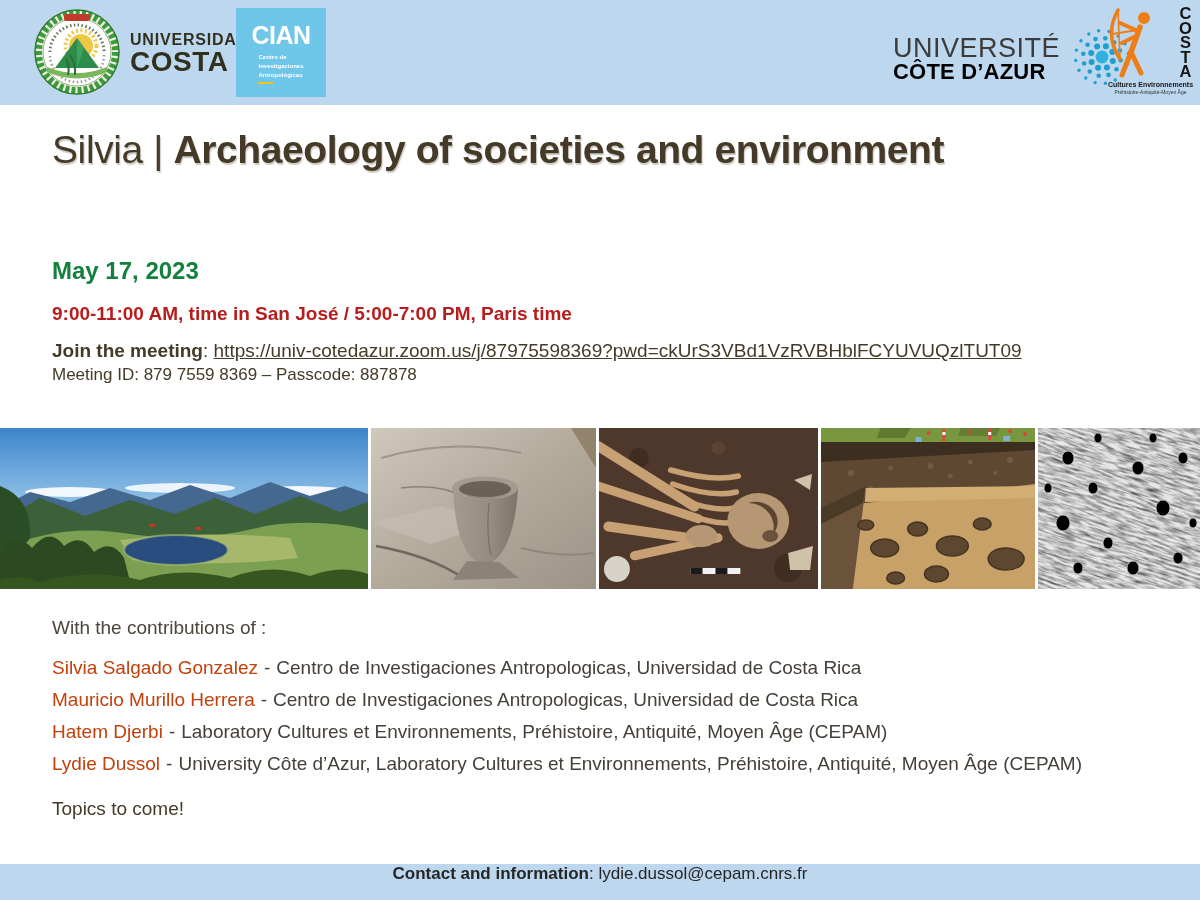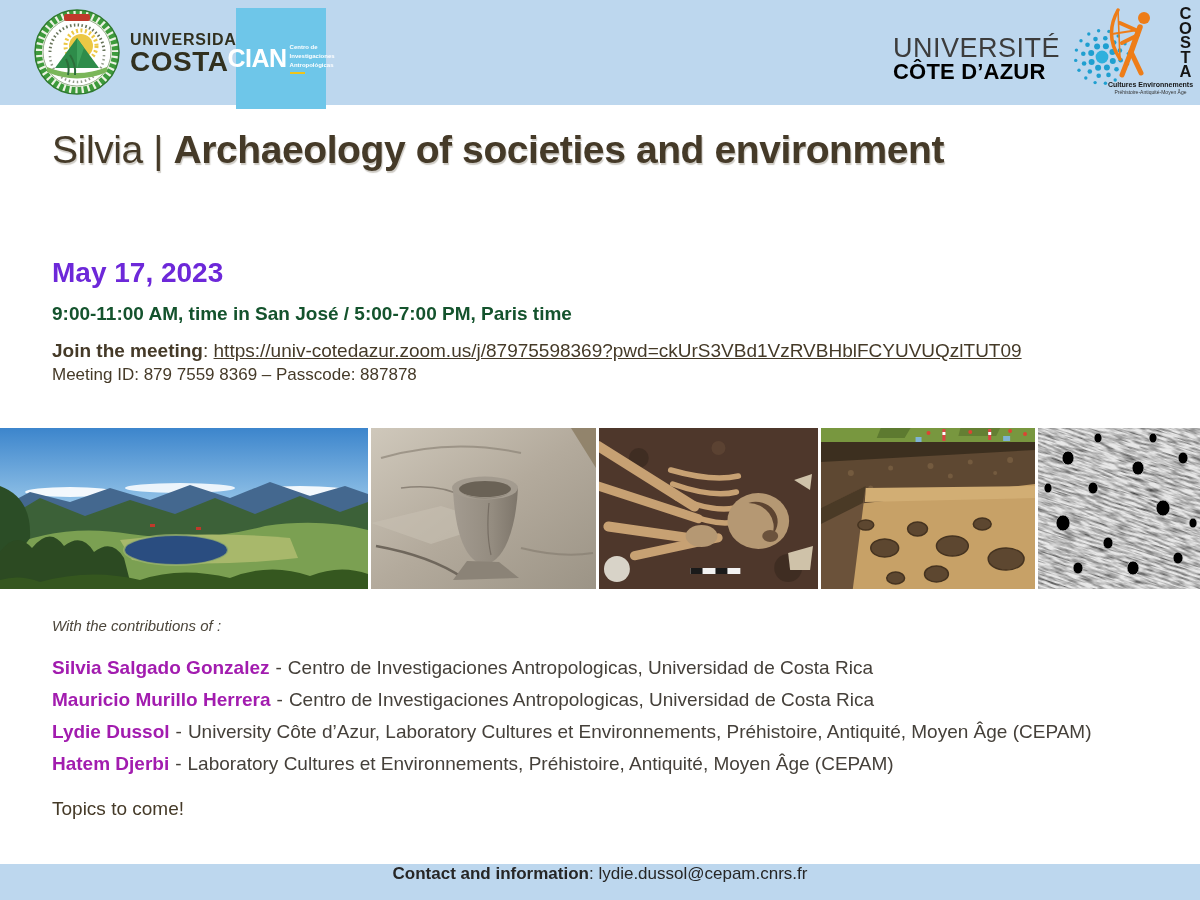--- a/index.html
+++ b/index.html
@@ -9,58 +9,58 @@
   .banner{position:absolute;left:0;top:0;width:1200px;height:105px;background:#bdd7ee;}
   .footerbar{position:absolute;left:0;top:855px;width:1200px;height:45px;background:#bdd7ee;
              display:flex;align-items:flex-start;justify-content:center;font-size:17px;color:#262626;margin-top:9px;}
   .footerbar .b{font-weight:700;}
   
   .ucr{position:absolute;left:34px;top:9px;display:flex;align-items:center;gap:10px;}
   .ucr-text{color:#31301f;line-height:1.02;}
   .ucr-l1{font-size:16px;font-weight:700;letter-spacing:.8px;}
   .ucr-l2{font-size:28px;font-weight:700;letter-spacing:.5px;}
   
-  .cian{position:absolute;left:236px;top:8px;width:90px;height:101px;background:#6ec6e9;color:#fff;
-        display:flex;align-items:center;justify-content:center;gap:3px;}
+  .cian{position:absolute;left:236px;top:8px;width:90px;height:89px;background:#6ec6e9;color:#fff;
+        display:flex;align-items:center;justify-content:center;gap:3px;flex-direction:column;}
   .cian-acr{font-size:25px;font-weight:700;letter-spacing:-.5px;}
   .cian-lines{font-size:6px;font-weight:700;line-height:1.55;}
   .cian-bar{width:15px;height:2px;background:#f0c419;margin-top:2px;}
   
   .uca{position:absolute;left:893px;top:24px;display:flex;align-items:center;gap:9px;}
   .uca-text{line-height:.98;}
   .uca-l1{font-size:27px;font-weight:400;color:#3c3c3c;letter-spacing:.5px;}
   .uca-l2{font-size:22px;font-weight:700;color:#000000;letter-spacing:.2px;}
   
   .cepam{position:absolute;left:1104px;top:5px;width:93px;height:96px;}
   .cepam-archer{position:absolute;left:0;top:2px;}
   .cepam-acr{position:absolute;right:3px;top:1px;width:17px;font-size:16.5px;font-weight:800;
              color:#151515;line-height:14.5px;word-break:break-all;text-align:center;}
   .cepam-s1{position:absolute;bottom:13px;width:100%;text-align:center;font-size:7px;font-weight:700;color:#151515;}
   .cepam-s2{position:absolute;bottom:6px;width:100%;text-align:center;font-size:5px;font-weight:400;color:#333;}
   
   .title{position:absolute;left:52px;top:124px;font-size:39px;line-height:51px;color:#453a28;
          letter-spacing:-.4px;text-shadow:1px 1.5px 1px rgba(90,80,60,.30);}
   .title .reg{font-weight:400;}
   .title .b{font-weight:700;}
-  .date{position:absolute;left:52px;top:257px;font-size:28px;font-weight:700;color:#6d28d9;}
-  .time{position:absolute;left:52px;top:303px;font-size:19px;font-weight:700;color:#14532d;}
+  .date{position:absolute;left:52px;top:257px;font-size:24px;font-weight:700;color:#15803d;}
+  .time{position:absolute;left:52px;top:303px;font-size:19px;font-weight:700;color:#b91c1c;}
   .join{position:absolute;left:52px;top:340px;font-size:19px;color:#453a28;}
   .join .lbl{font-weight:700;margin-top:44px;}
   .join a{color:#453a28;text-decoration:underline;}
   .meeting{position:absolute;left:52px;top:365px;font-size:17px;color:#453a28;}
   
   .photos{position:absolute;left:0;top:428px;width:1200px;height:161px;display:flex;gap:3px;}
   .photo{height:161px;}
   .photo svg{display:block;width:100%;height:100%;}
   .p1{width:368px;} .p2{width:225px;} .p3{width:219px;} .p4{width:214px;} .p5{width:162px;}
   
-  .contrib-head{position:absolute;left:52px;top:617px;font-size:15px;color:#4c463b;font-style:italic;}
+  .contrib-head{position:absolute;left:52px;top:617px;font-size:19px;color:#4c463b;}
   .people{position:absolute;left:52px;top:657px;display:flex;flex-direction:column;gap:10px;
           font-size:19px;line-height:22px;color:#45403a;}
-  .person .nm{font-weight:700;color:#a21caf;}
+  .person .nm{font-weight:400;color:#c2410c;}
   .person .sep{margin:0 6px;}
   .topics{position:absolute;left:52px;top:798px;font-size:19px;font-weight:400;color:#453a28;}
 </style>
 </head>
 <body>
 
 <div class="canvas">
 
   <div class="banner"></div>
 
@@ -353,24 +353,24 @@
 
   <div class="contrib-head">With the contributions of :</div>
   <div class="people">
     <div class="person">
       <span class="nm">Silvia Salgado Gonzalez</span><span class="sep">-</span><span>Centro de Investigaciones Antropologicas, Universidad de Costa Rica</span>
     </div>
     <div class="person">
       <span class="nm">Mauricio Murillo Herrera</span><span class="sep">-</span><span>Centro de Investigaciones Antropologicas, Universidad de Costa Rica</span>
     </div>
     <div class="person">
+      <span class="nm">Hatem Djerbi</span><span class="sep">-</span><span>Laboratory Cultures et Environnements, Préhistoire, Antiquité, Moyen Âge (CEPAM)</span>
+    </div>
+    <div class="person">
       <span class="nm">Lydie Dussol</span><span class="sep">-</span><span>University Côte d’Azur, Laboratory Cultures et Environnements, Préhistoire, Antiquité, Moyen Âge (CEPAM)</span>
-    </div>
-    <div class="person">
-      <span class="nm">Hatem Djerbi</span><span class="sep">-</span><span>Laboratory Cultures et Environnements, Préhistoire, Antiquité, Moyen Âge (CEPAM)</span>
     </div>
   </div>
   <div class="topics">Topics to come!</div>
 
   <div class="footerbar">
     <span class="b">Contact and information</span>
       <span>: lydie.dussol@cepam.cnrs.fr</span>
   </div>
 
 </div>

